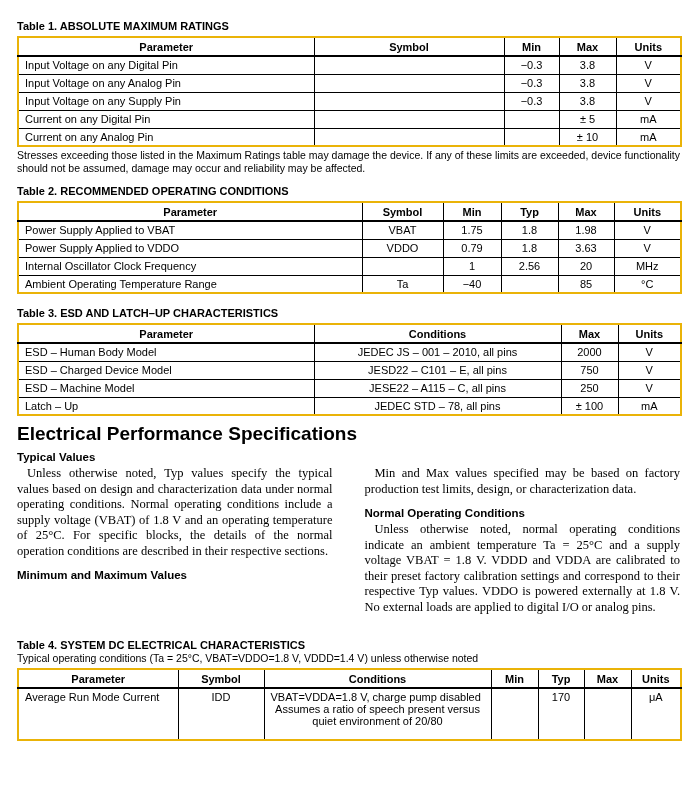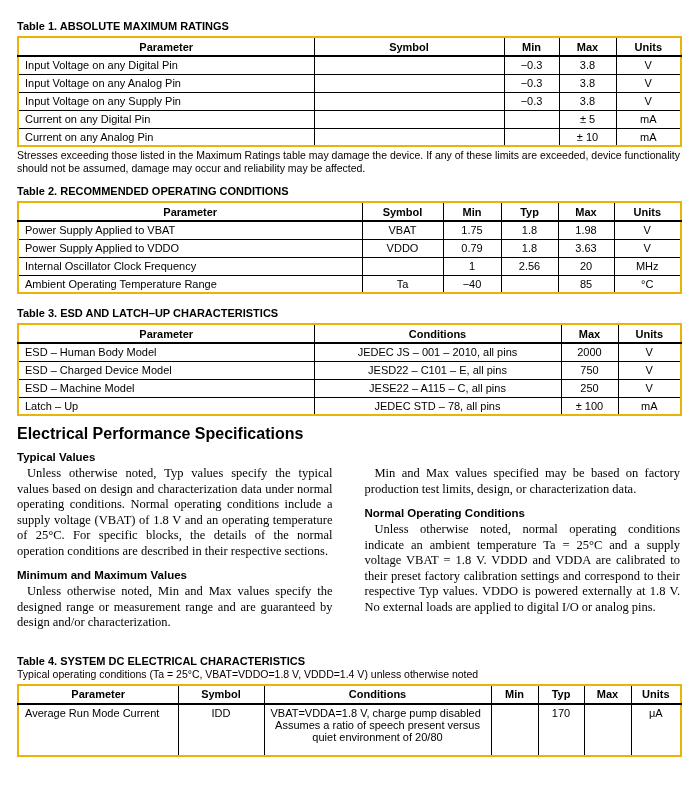--- a/index.html
+++ b/index.html
@@ -47,21 +47,21 @@
   .note {
     font-size: 10.5px; line-height: 13px;
     margin: 2px 0 0 0; width: 663px;
   }
 
   .mt-t2 { margin-top: 10px; }
   .mt-t3 { margin-top: 13px; }
   .mt-t4 { margin-top: 24px; }
 
   h2.section-heading {
-    font-size: 16px; font-weight: bold;
+    font-size: 19px; font-weight: bold;
     margin: 10px 0 0 0; line-height: 16px;
   }
   .cols { display: flex; gap: 32px; margin-top: 8px; width: 663px; }
   .col { flex: 1; min-width: 0; }
   .col-right { padding-top: 16px; }
   h3.subheading {
     font-size: 11.5px; font-weight: bold;
     margin: 0 0 2px 0; line-height: 14px;
   }
   h3.subheading.spaced { margin-top: 9px; }
@@ -240,21 +240,20 @@
       </tbody>
   </table>
 
   <h2 class="section-heading">Electrical Performance Specifications</h2>
 
   <div class="cols">
     <div class="col">
       <h3 class="subheading">Typical Values</h3>
       <p class="bodytext">Unless otherwise noted, Typ values specify the typical values based on design and characterization data under normal operating conditions. Normal operating conditions include a supply voltage (VBAT) of 1.8 V and an operating temperature of 25°C. For specific blocks, the details of the normal operation conditions are described in their respective sections.</p>
       <h3 class="subheading spaced">Minimum and Maximum Values</h3>
-      <p class="bodytext">Unless otherwise noted, Min and Max values specify the designed range or measurement range and are guaranteed by design and/or characterization.</p>
     </div>
     <div class="col col-right">
       <p class="bodytext">Min and Max values specified may be based on factory production test limits, design, or characterization data.</p>
       <h3 class="subheading spaced">Normal Operating Conditions</h3>
       <p class="bodytext">Unless otherwise noted, normal operating conditions indicate an ambient temperature Ta = 25°C and a supply voltage VBAT = 1.8 V. VDDD and VDDA are calibrated to their preset factory calibration settings and correspond to their respective Typ values. VDDO is powered externally at 1.8 V. No external loads are applied to digital I/O or analog pins.</p>
     </div>
   </div>
 
   <div class="tbl-title mt-t4" style="margin-bottom:0;">Table 4. SYSTEM DC ELECTRICAL CHARACTERISTICS</div>
   <div class="tbl-subtitle">Typical operating conditions (Ta = 25°C, VBAT=VDDO=1.8 V, VDDD=1.4 V) unless otherwise noted</div>

